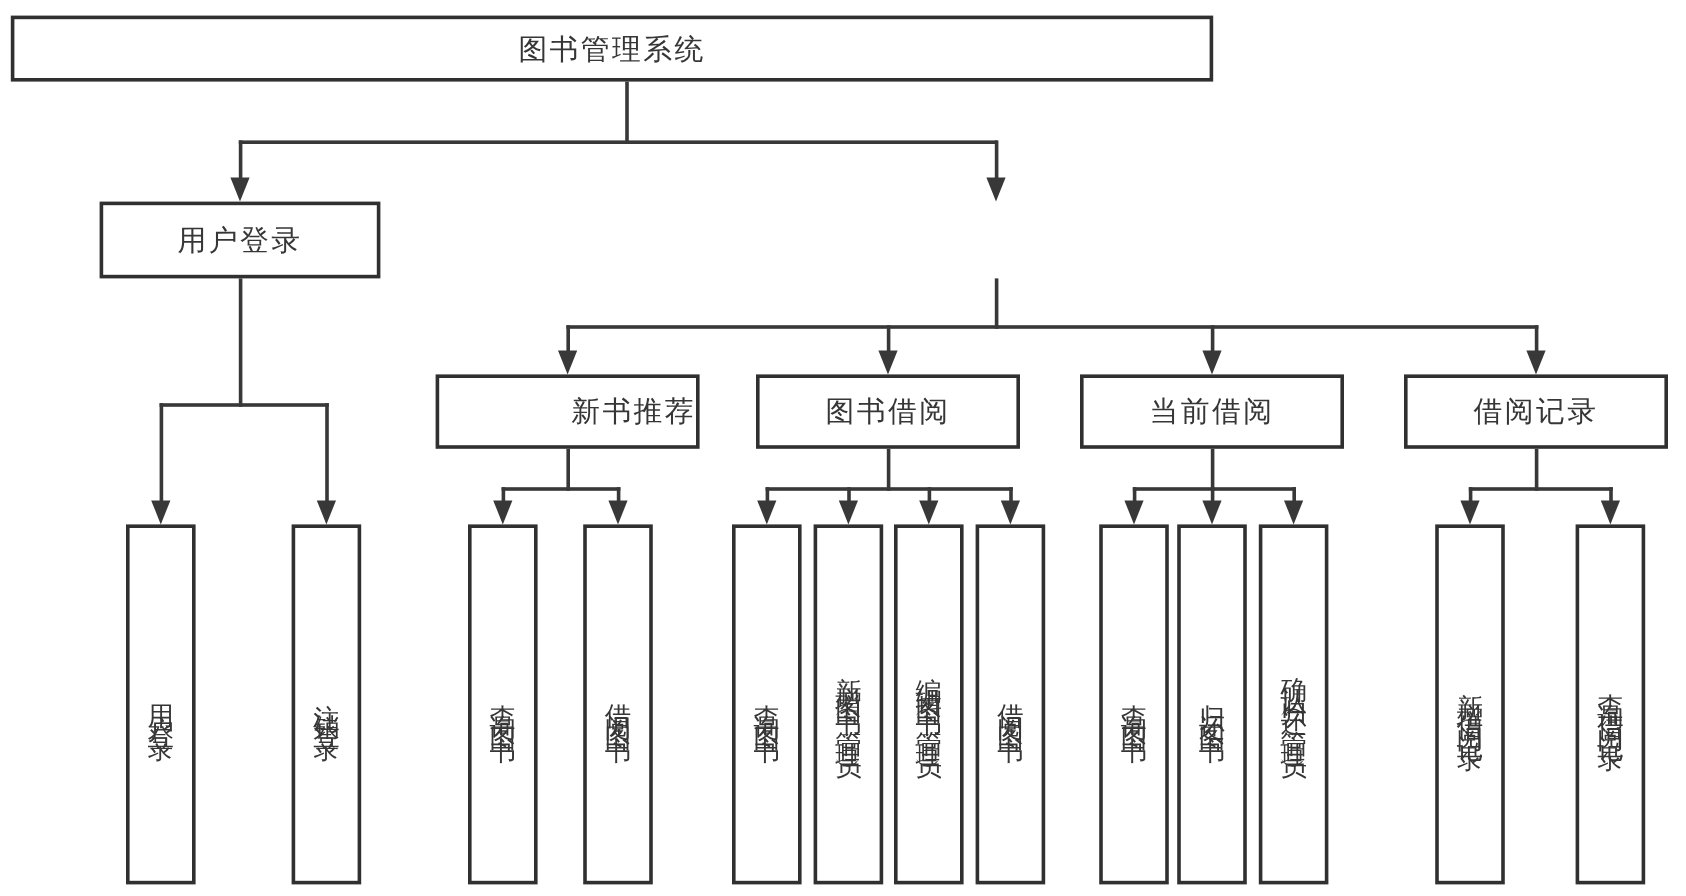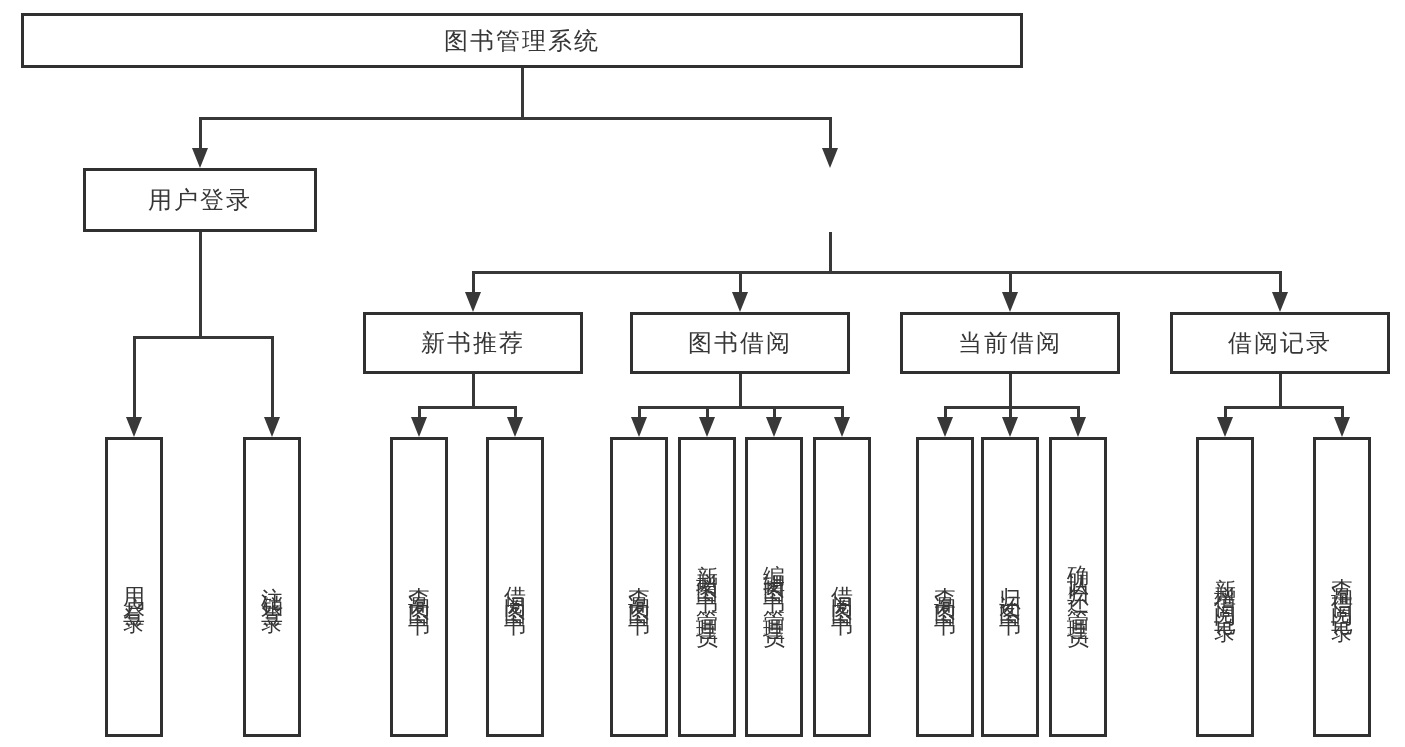--- a/index.html
+++ b/index.html
@@ -24,29 +24,29 @@
 
   .watermark{position:absolute;left:1160px;top:714px;font-size:21px;
              color:rgba(168,168,168,0.92);letter-spacing:1px;z-index:10;
              text-shadow:0 0 1px rgba(255,255,255,0.55);white-space:nowrap;}
 </style>
 </head>
 <body>
 
 <div id="canvas">
 
-  <div class="node" style="left:21px;top:13px;width:1002px;height:55px;">
+  <div class="node" style="left:9px;top:13px;width:1002px;height:55px;">
     <span class="h-label">图书管理系统</span>
   </div>
 
   <div class="node" style="left:83px;top:168px;width:234px;height:64px;">
     <span class="h-label">用户登录</span>
   </div>
 
-  <div class="node" style="left:363px;top:312px;width:220px;height:62px;">
+  <div class="node" style="left:363px;top:312px;width:220px;height:62px;justify-content:flex-end;">
     <span class="h-label">新书推荐</span>
   </div>
   <div class="node" style="left:630px;top:312px;width:220px;height:62px;">
     <span class="h-label">图书借阅</span>
   </div>
   <div class="node" style="left:900px;top:312px;width:220px;height:62px;justify-content:center;">
     <span class="h-label">当前借阅</span>
   </div>
   <div class="node" style="left:1170px;top:312px;width:220px;height:62px;">
     <span class="h-label">借阅记录</span>

